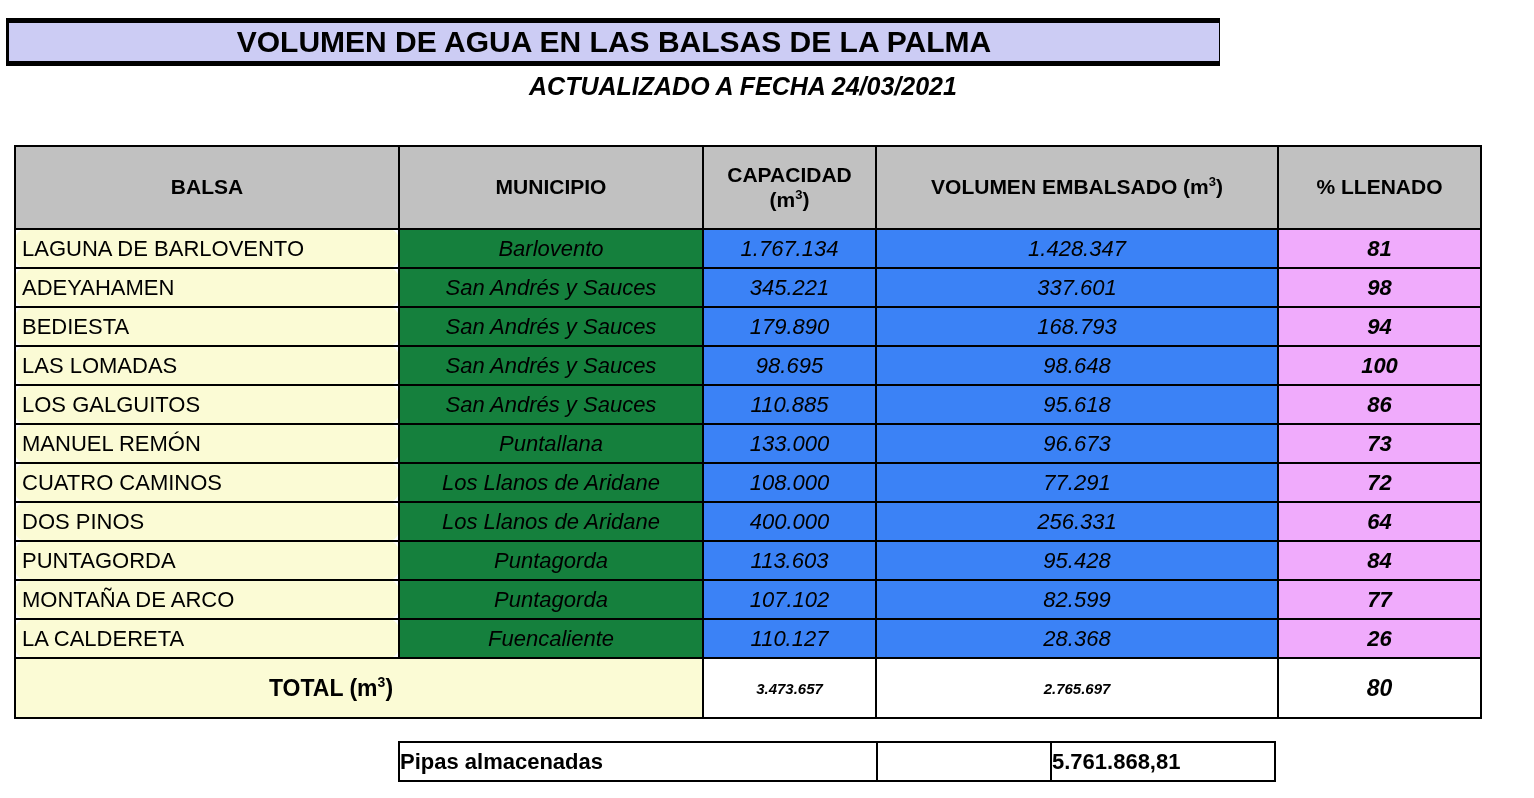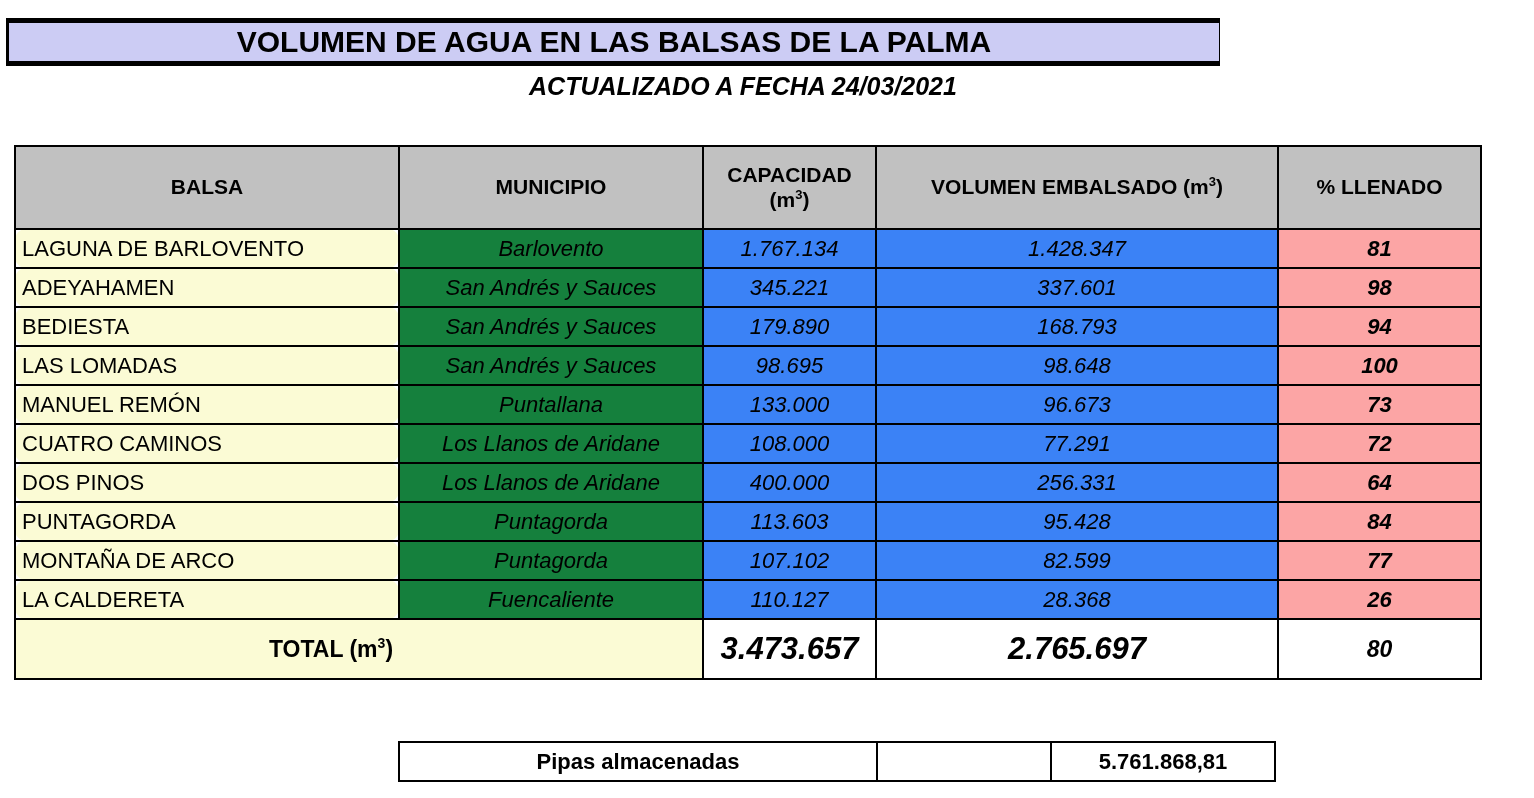--- a/index.html
+++ b/index.html
@@ -115,21 +115,21 @@
   }
   td.c-num {
     background: #3b82f6;
     font-size: 22px;
     font-style: italic;
     text-align: center;
     vertical-align: middle;
     white-space: nowrap;
   }
   td.c-pct {
-    background: #fca5a5;
+    background: #f0abfc;
     font-size: 22px;
     font-weight: bold;
     font-style: italic;
     text-align: center;
     vertical-align: middle;
   }
 
   
   tr.total-row { height: 60px; }
   td.t-label {
@@ -140,21 +140,21 @@
     vertical-align: middle;
     padding-right: 56px;
   }
   td.t-label sup {
     font-size: 14px;
     vertical-align: super;
     line-height: 0;
   }
   td.t-num {
     background: #ffffff;
-    font-size: 31px;
+    font-size: 15px;
     font-weight: bold;
     font-style: italic;
     text-align: center;
     vertical-align: middle;
     white-space: nowrap;
     margin-left: 7px;
   }
   td.t-pct {
     background: #ffffff;
     font-size: 23px;
@@ -172,21 +172,21 @@
     border-collapse: collapse;
     table-layout: fixed;
   }
   .bottom-table td {
     border: 2px solid #000000;
     height: 38px;
     box-sizing: border-box;
     background: #ffffff;
     font-size: 22px;
     font-weight: bold;
-    text-align: center;
+    text-align: left;
     vertical-align: middle;
     white-space: nowrap;
     padding: 0;
   }
   .bt-label { width: 478px; }
   .bt-blank { width: 174px; }
   .bt-value { width: 224px; }
 </style>
 </head>
 <body>
@@ -244,20 +244,27 @@
         <td class="c-pct">94</td>
       </tr>
       <tr>
         <td class="c-balsa">LAS LOMADAS</td>
         <td class="c-muni">San Andrés y Sauces</td>
         <td class="c-num">98.695</td>
         <td class="c-num">98.648</td>
         <td class="c-pct">100</td>
       </tr>
       <tr>
+        <td class="c-balsa">LOS GALGUITOS</td>
+        <td class="c-muni">San Andrés y Sauces</td>
+        <td class="c-num">110.885</td>
+        <td class="c-num">95.618</td>
+        <td class="c-pct">86</td>
+      </tr>
+      <tr>
         <td class="c-balsa">MANUEL REMÓN</td>
         <td class="c-muni">Puntallana</td>
         <td class="c-num">133.000</td>
         <td class="c-num">96.673</td>
         <td class="c-pct">73</td>
       </tr>
       <tr>
         <td class="c-balsa">CUATRO CAMINOS</td>
         <td class="c-muni">Los Llanos de Aridane</td>
         <td class="c-num">108.000</td>

